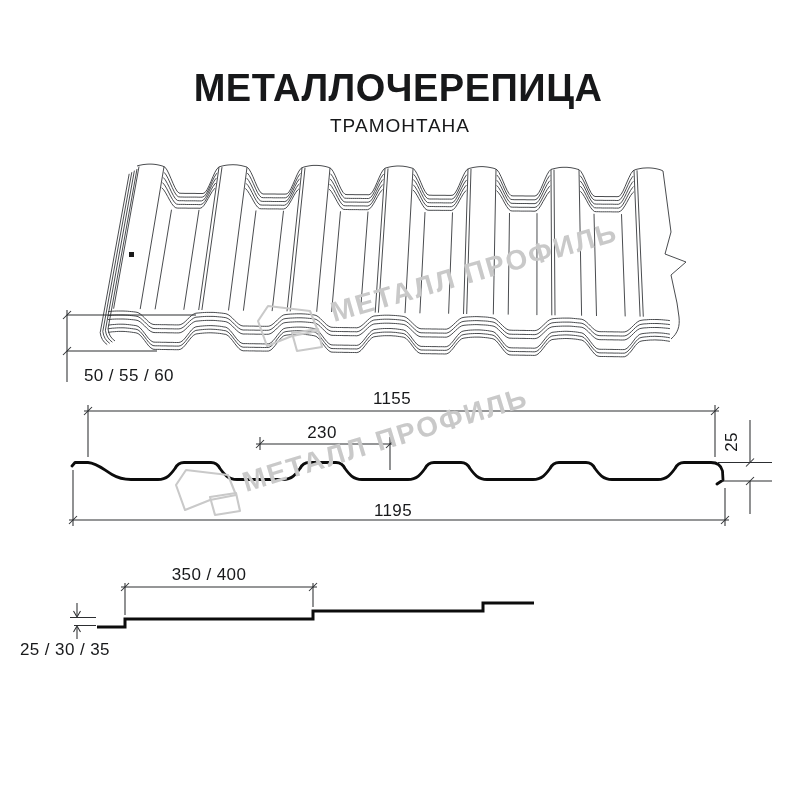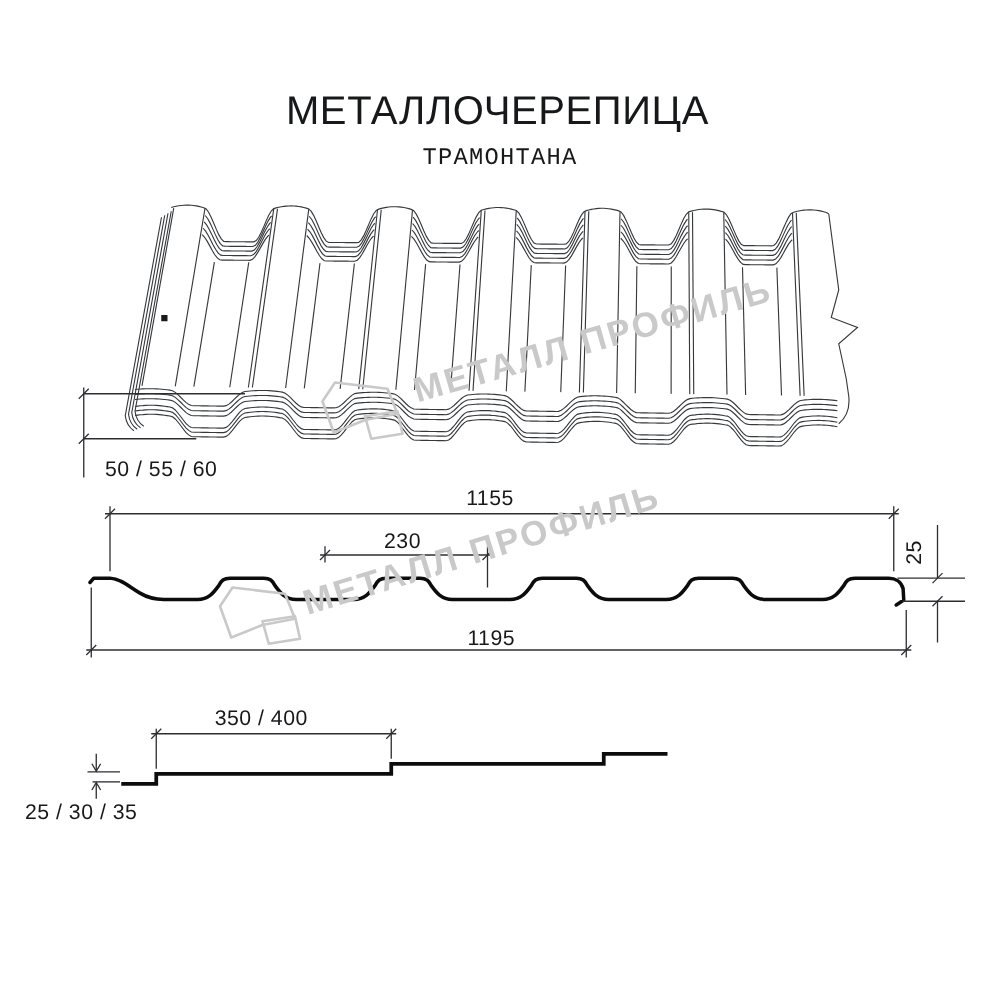--- a/index.html
+++ b/index.html
@@ -12,25 +12,25 @@
   html,body{margin:0;padding:0;}
   body{
     width:800px;height:800px;background:var(--bg);
     font-family:"Liberation Sans",sans-serif;
     position:relative;overflow:hidden;
   }
   .page{position:absolute;inset:0;background:var(--bg);}
   .header{position:absolute;top:0;left:0;width:800px;text-align:center;color:var(--ink);}
   .title{
     position:absolute;top:70px;left:0;width:796px;text-align:center;
-    font-size:32px;font-weight:400;letter-spacing:.5px;line-height:36px;color:var(--ink);
+    font-size:38px;font-weight:700;letter-spacing:.5px;line-height:36px;color:var(--ink);
   }
   .subtitle{
     position:absolute;top:115px;left:0;width:800px;text-align:center;
-    font-size:19px;font-weight:500;letter-spacing:1px;color:var(--ink);font-family:Liberation Mono, monospace;
+    font-size:19px;font-weight:500;letter-spacing:1px;color:var(--ink);
   }
   svg#art{position:absolute;left:0;top:0;width:800px;height:800px;}
   .ln{stroke:var(--line);stroke-width:.9;fill:none;}
   .dim{stroke:var(--dim);stroke-width:1.05;fill:none;}
   .thick{stroke:#0c0c0c;stroke-width:2.8;fill:none;stroke-linejoin:round;stroke-linecap:round;}
   .thick2{stroke:#0c0c0c;stroke-width:3;fill:none;stroke-linejoin:miter;stroke-linecap:butt;}
   .dot{fill:#1a1a1a;stroke:none;}
   .wm{stroke:var(--wm);stroke-width:2.1;fill:none;stroke-linejoin:round;}
   .wm-text{fill:var(--wm);font-weight:bold;font-size:28px;letter-spacing:2px;font-family:"Liberation Sans",sans-serif;}
   .dim-label{fill:var(--ink);font-size:17px;letter-spacing:.4px;font-family:"Liberation Sans",sans-serif;}

